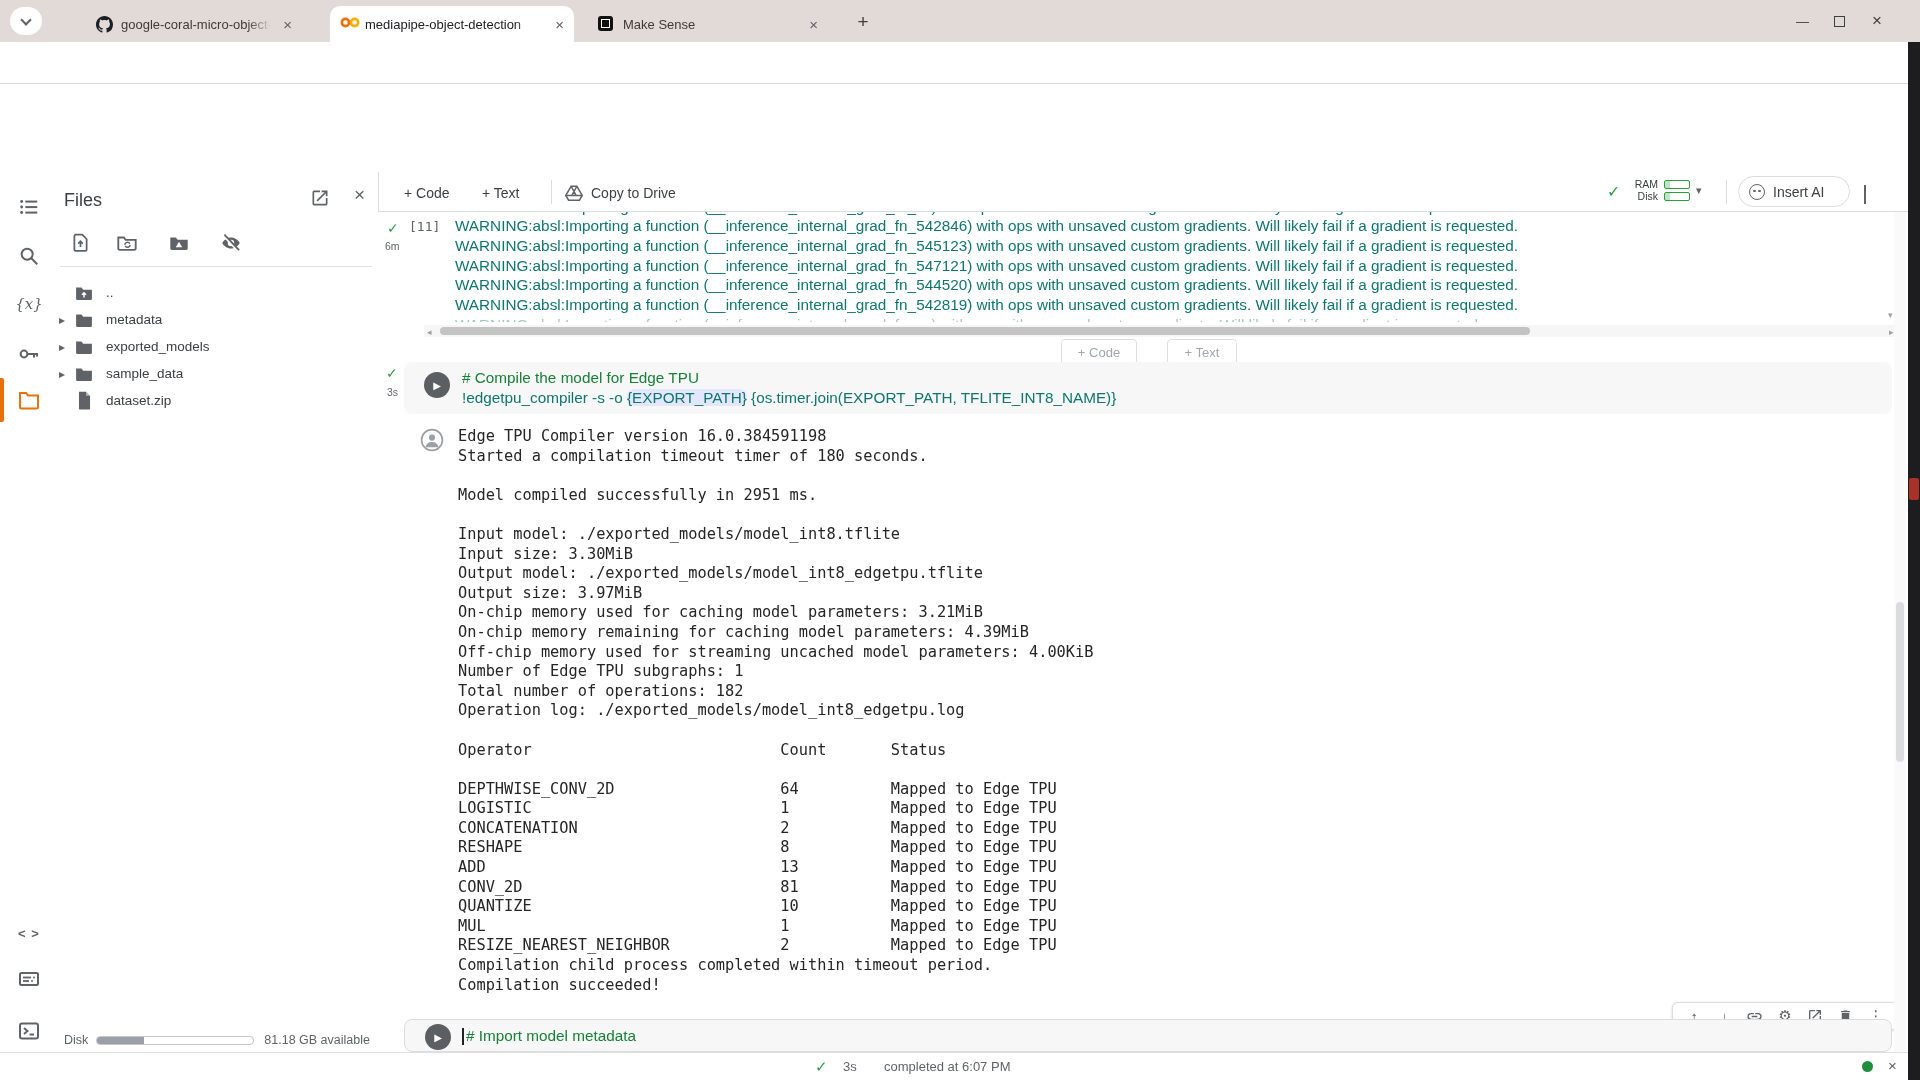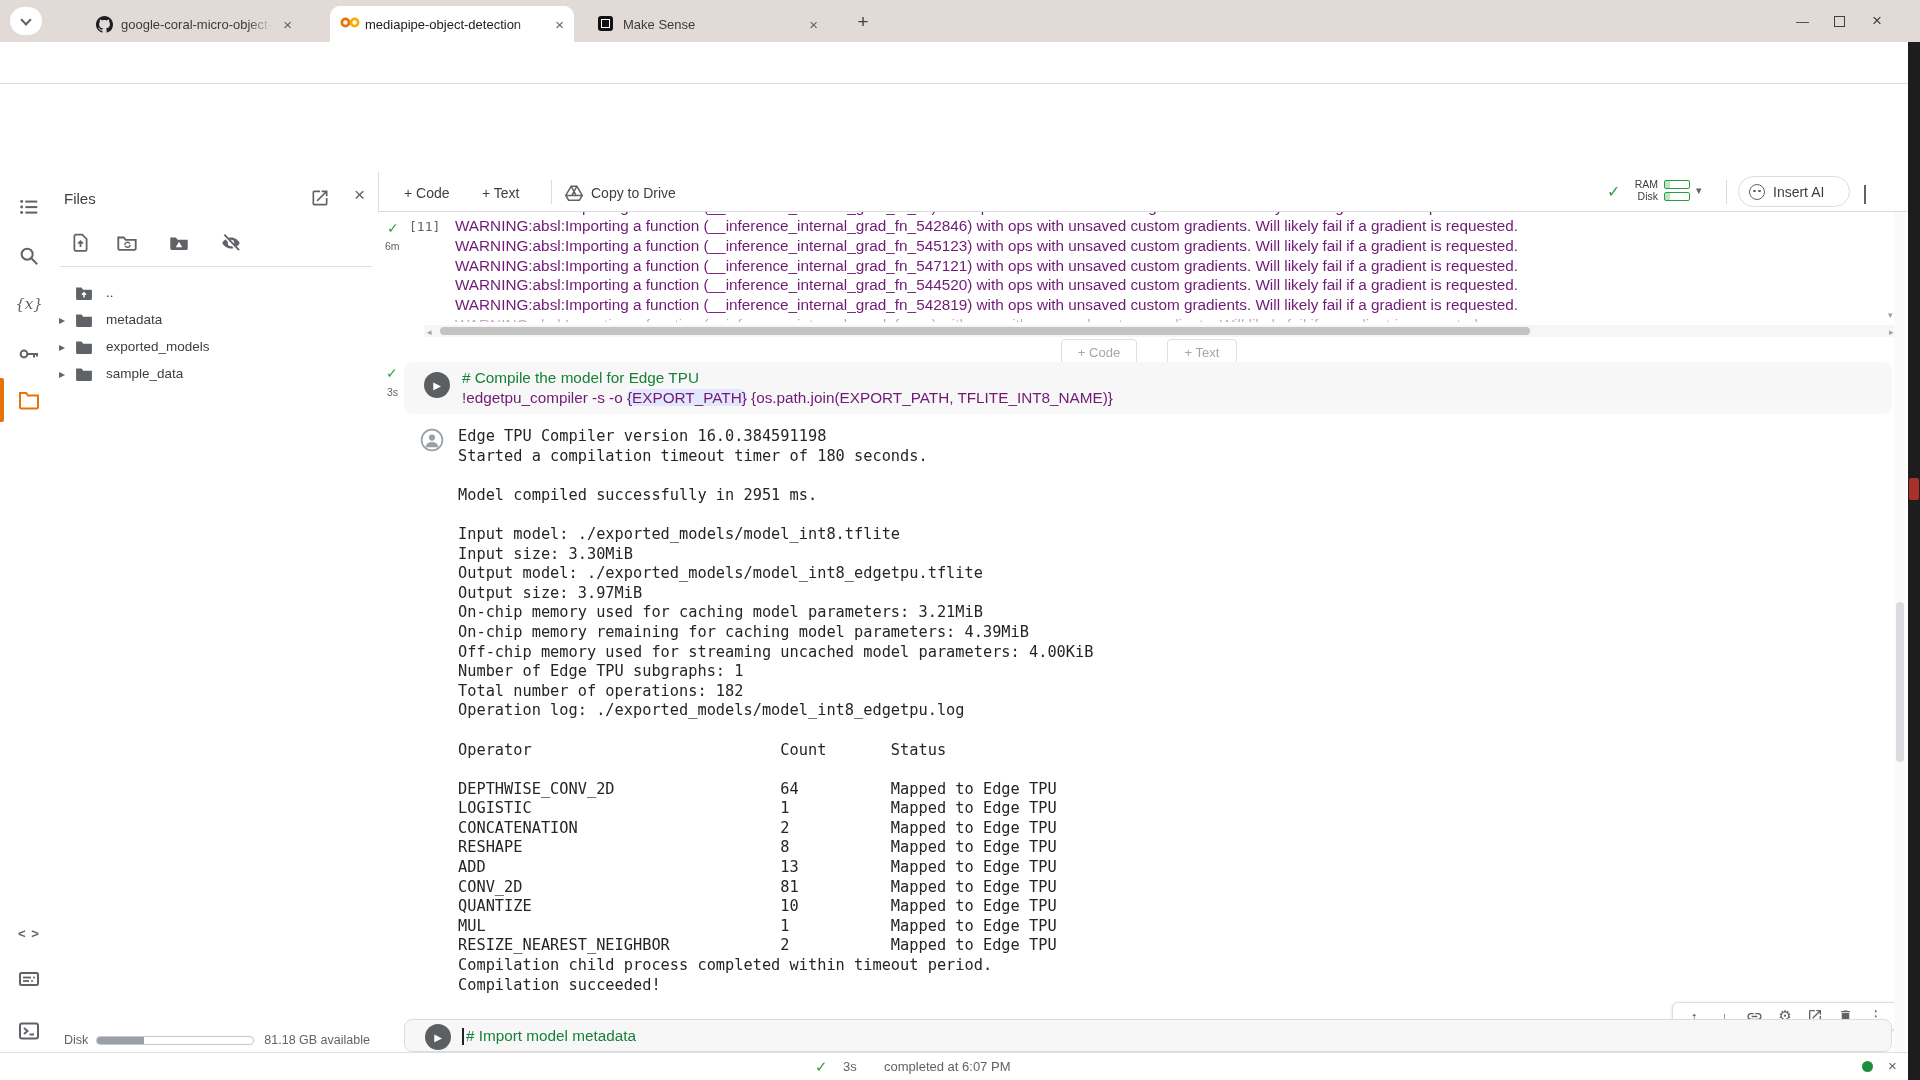--- a/index.html
+++ b/index.html
@@ -54,38 +54,38 @@
     background:linear-gradient(90deg,#bfe3c6 0 5px,#fff 5px); }
   .rd-label { font-size:10.5px; color:#3c4043; text-align:right; width:28px; line-height:12px; }
   .ai-pill { left:1360px; top:4px; width:112px; height:31px; border:1px solid #dadce0; border-radius:16px;
     display:flex; align-items:center; gap:8px; padding-left:10px; font-size:14px; color:#3c4043; }
   .ai-icon { width:16px; height:16px; border:1.6px solid #5f6368; border-radius:50%; position:relative; }
   .ai-icon i { position:absolute; width:2.5px; height:2.5px; background:#5f6368; border-radius:50%; top:5px; }
 
   
   .rail-ic { left:16px; width:26px; height:26px; color:#5f6368; display:flex; align-items:center; justify-content:center; }
   .files-panel-border { left:378px; top:172px; width:1px; height:880px; background:#dadce0; }
-  .ftitle { left:64px; top:190px; font-size:15px; font-weight:500; color:#3c4043; }
+  .ftitle { left:64px; top:190px; font-size:18px; font-weight:500; color:#3c4043; }
   .ptool { top:232px; width:24px; height:24px; }
   .fdivider { left:60px; top:266px; width:312px; height:1px; background:#e0e0e0; }
   .trow { left:60px; width:318px; height:27px; display:flex; align-items:center; }
   .tcaret { position:absolute; left:-6px; width:16px; text-align:center; color:#5f6368; font-size:12px; }
   .tico { position:absolute; left:14px; width:20px; height:20px; }
   .tname { position:absolute; left:46px; font-size:13.5px; color:#3c4043; }
   .diskrow { left:64px; top:1030px; width:312px; height:20px; display:flex; align-items:center; font-size:12.5px; color:#5f6368; }
   .diskbar { width:158px; height:9px; border:1px solid #c4c7cb; border-radius:4px; background:#fff; margin:0 10px 0 8px; position:relative; overflow:hidden;}
   .diskbar i { position:absolute; left:0; top:0; bottom:0; width:30%; background:#9aa0a6; }
 
   
   .content { left:378px; top:212px; width:1530px; height:840px; background:#fff; }
   .gut { font-size:10.5px; color:#5f6368; }
   .execlab { font-size:13px; color:#5f6368; }
   .check { color:#2d9c41; }
   .warnwrap { left:77px; width:1445px; overflow:hidden; }
-  .codefs { font-size:15.3px; line-height:19.8px; color:#701a75; white-space:pre; }
+  .codefs { font-size:15.3px; line-height:19.8px; color:#0f766e; white-space:pre; }
   .hscroll { left:46px; top:113px; width:1476px; height:12px; background:#f6f6f6; }
   .hthumb { position:absolute; left:16px; top:2px; width:1090px; height:8px; background:#c3c3c3; border-radius:4px; }
   .sarrow { color:#9aa0a6; font-size:9px; line-height:12px; }
   .ghostbtn { top:127px; height:26px; background:#fff; border:1px solid #dadce0; border-radius:4px; color:#9aa0a6;
     font-size:13px; display:flex; align-items:center; justify-content:center; opacity:.92; }
   .cell { left:26px; width:1488px; background:#f7f7f7; border-radius:8px; }
   .play { position:absolute; left:20px; top:10px; width:26px; height:26px; border-radius:50%; background:#5c5f62;
     color:#fff; font-size:10px; display:flex; align-items:center; justify-content:center; }
   .comment { color:#188038;text-align:center; }
   .varhl { background:#e3e7fd; border-radius:8px; }
@@ -411,20 +411,29 @@
   </div>
   <div class="abs trow" style="top:360px;">
     <span class="tcaret">▸</span>
     <span class="tico">
       <svg width="20" height="20" viewBox="0 0 24 24">
           <path fill="#5f6368" d="M2.5 5.5h6.5l2 2.5h10.5V19a1.5 1.5 0 0 1-1.5 1.5H4A1.5 1.5 0 0 1 2.5 19z"></path>
         </svg>
     </span>
     <span class="tname">sample_data</span>
   </div>
+  <div class="abs trow" style="top:387px;">
+    <span class="tico" style="left:16px;">
+      <svg width="17" height="19" viewBox="0 0 20 24">
+          <path fill="#5f6368" d="M3 1h9l5 5v16a1.5 1.5 0 0 1-1.5 1.5h-11A1.5 1.5 0 0 1 3 22z"></path>
+          <path fill="#fff" d="M12 1l5 5h-5z" opacity=".55"></path>
+        </svg>
+    </span>
+    <span class="tname">dataset.zip</span>
+  </div>
 
   <div class="abs diskrow">
     <span>Disk</span>
     <span class="diskbar">
         <i></i>
       </span>
     <span>81.18 GB available</span>
   </div>
   <div class="abs files-panel-border"></div>
 
@@ -454,21 +463,21 @@
     </div>
 
     <div class="abs ghostbtn" style="left:683px;width:76px;">+ Code</div>
     <div class="abs ghostbtn" style="left:789px;width:70px;">+ Text</div>
 
     <div class="abs check" style="left:8px;top:153px;font-size:14px;">✓</div>
     <div class="abs gut" style="left:9px;top:174px;">3s</div>
     <div class="abs cell" style="top:150px;height:52px;">
       <div class="play">▶</div>
       <div class="abs codefs comment" style="left:58px;top:6px;"># Compile the model for Edge TPU</div>
-      <div class="abs codefs" style="left:58px;top:26px;"><span>!edgetpu_compiler -s -o </span><span class="varhl">{EXPORT_PATH}</span><span> {os.path.join(EXPORT_PATH, TFLITE_INT8_NAME)}</span></div>
+      <div class="abs codefs" style="left:58px;top:26px;"><span>!edgetpu_compiler -s -o </span><span class="varhl">{EXPORT_PATH}</span><span> {os.timer.join(EXPORT_PATH, TFLITE_INT8_NAME)}</span></div>
     </div>
 
     <div class="abs" style="left:42px;top:216px;">
       <svg width="24" height="24" viewBox="0 0 24 24">
           <circle cx="12" cy="12" r="10.4" fill="none" stroke="#9aa0a6" stroke-width="1.7"></circle>
           <circle cx="12" cy="9.6" r="3.1" fill="#9aa0a6"></circle>
           <path d="M5.4 19.2a6.8 6.8 0 0 1 13.2 0z" fill="#9aa0a6"></path>
         </svg>
     </div>
     <div class="abs outpre mono">Edge TPU Compiler version 16.0.384591198

